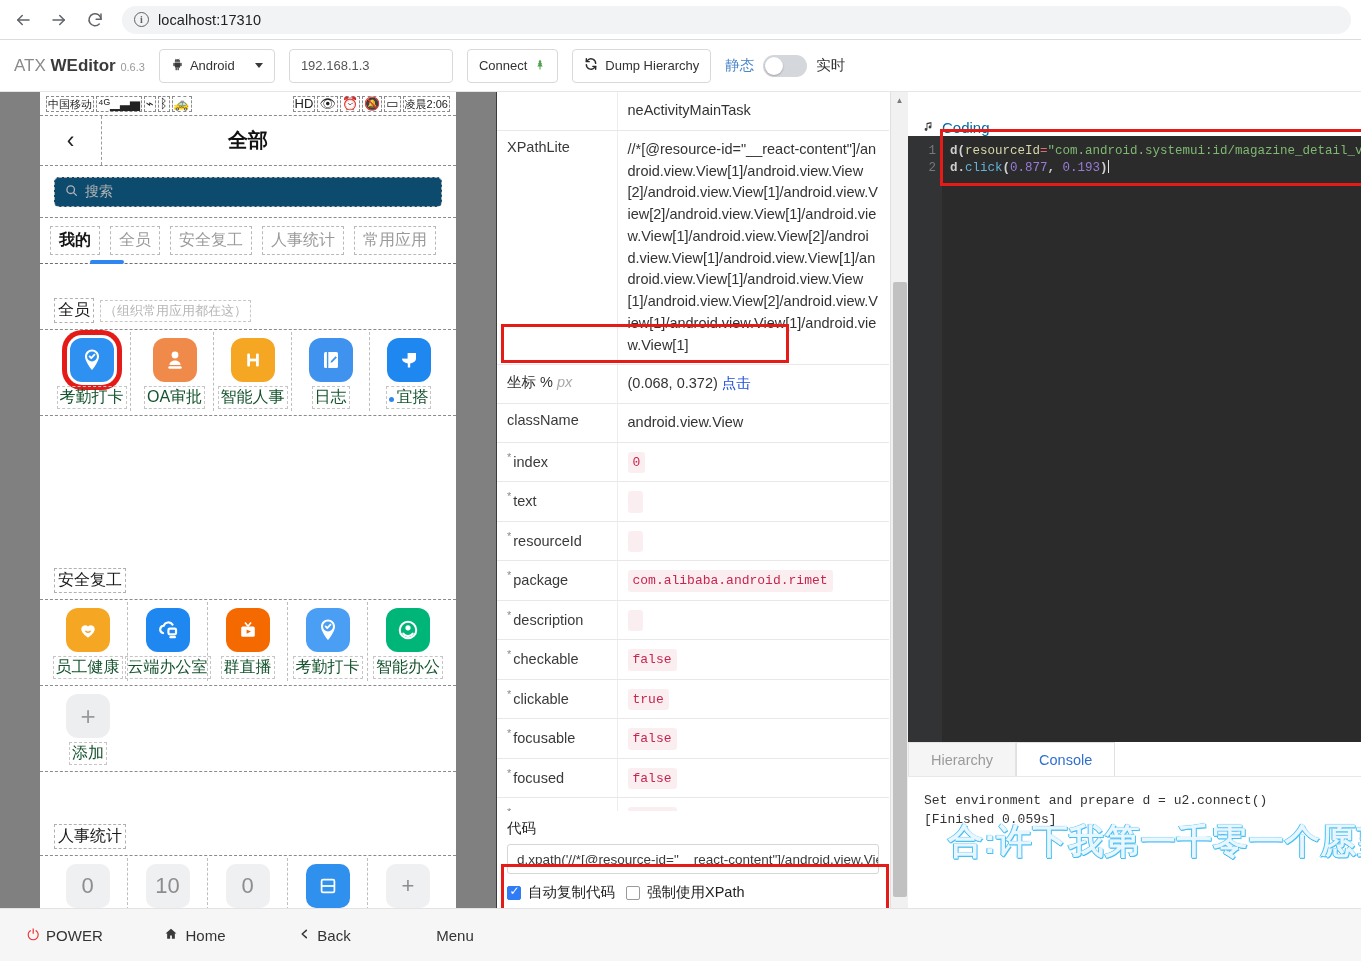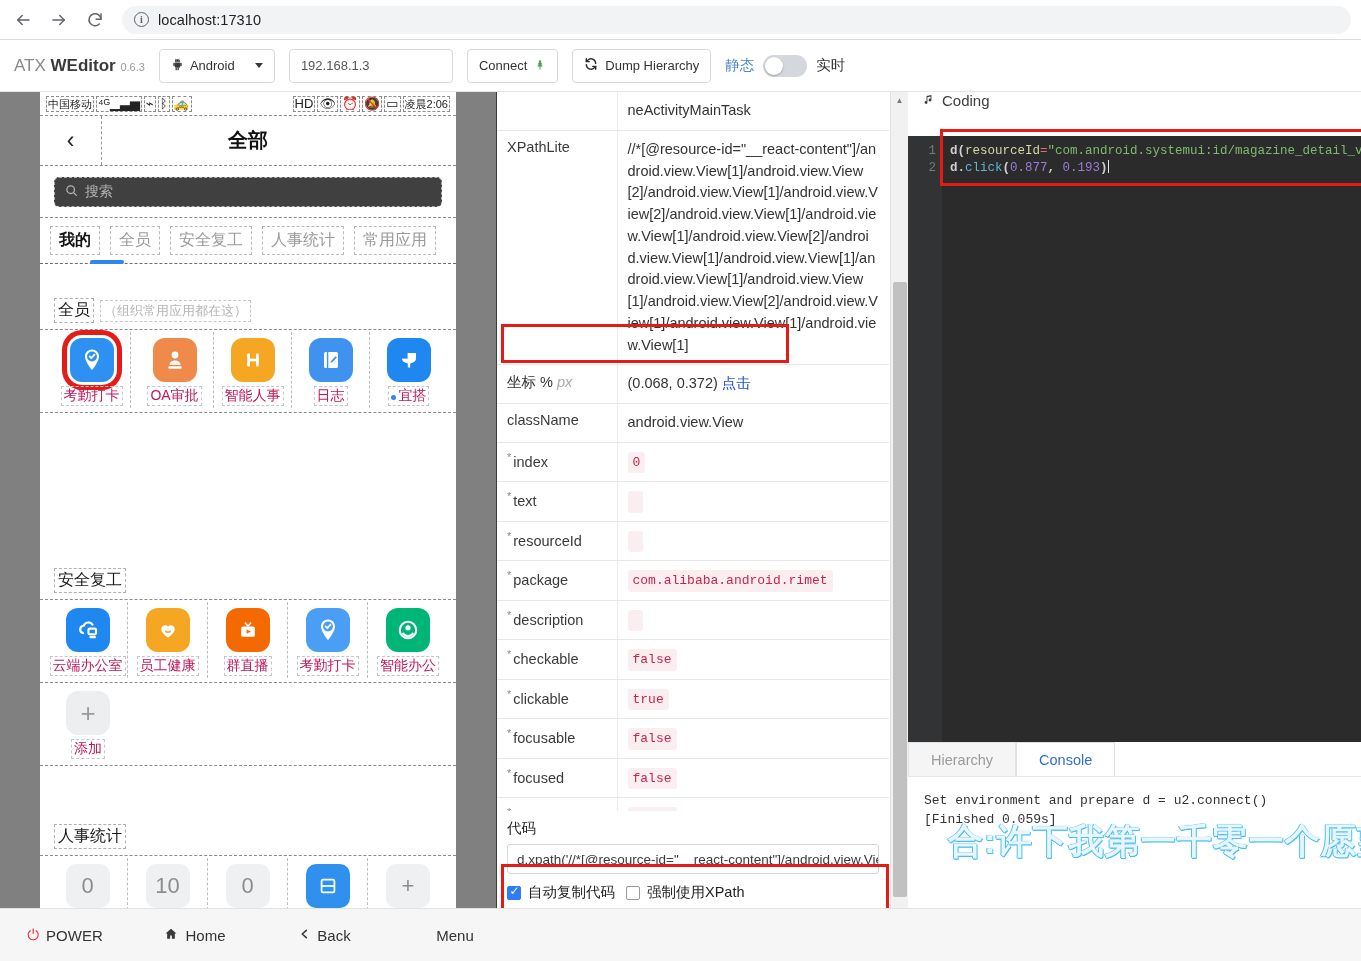--- a/index.html
+++ b/index.html
@@ -90,21 +90,21 @@
   }
   .back-chev { width: 62px; text-align: center; font-size: 23px; color: #222; border-right: 1px dashed #9a9a9a; height: 100%; display: flex; align-items: center; justify-content: center; }
   .title-txt { flex: 1; text-align: center; font-size: 20px; font-weight: bold; color: #111; }
 
   .searchwrap {
     position: absolute; left: 0; top: 74px; width: 416px; height: 52px;
     display: flex; align-items: center; padding: 0 14px;
     border-bottom: 1px dashed #8b8b8b;
   }
   .searchbox {
-    width: 100%; height: 30px; background: #404040; border-radius: 5px;
+    width: 100%; height: 30px; background: #0c4a6e; border-radius: 5px;
     display: flex; align-items: center; gap: 7px; padding: 0 10px;
     border: 1px dashed #b0b0b0;
   }
   .searchbox .ph { font-size: 14px; color: #b2b2b2; }
 
   .tabs-row {
     position: absolute; left: 0; top: 126px; width: 416px; height: 46px;
     display: flex; align-items: center; border-bottom: 1px dashed #6e6e6e;
   }
   .tabitem { padding: 3px 8px; font-size: 16px; color: #9a9a9a; border: 1px dashed #b9b9b9; margin-left: 10px; }
@@ -112,21 +112,21 @@
   .tab-underline { position: absolute; left: 50px; top: 168px; width: 34px; height: 4px; background: #2f86f0; border-radius: 2px; }
 
   .sec { position: absolute; left: 0; width: 416px; }
   .sec-head { display: flex; align-items: baseline; gap: 6px; padding: 10px 14px 6px 14px; }
   .sec-title { font-size: 16px; color: #181818; border: 1px dashed #b0b0b0; padding: 1px 3px; }
   .sec-sub { font-size: 13px; color: #b6b6b6; border: 1px dashed #c8c8c8; padding: 1px 3px; }
   .apps-row { display: flex; padding: 2px 8px 4px 8px; border-top: 1px dashed #8b8b8b; border-bottom: 1px dashed #8b8b8b; }
   .app { width: 80px; display: flex; flex-direction: column; align-items: center; gap: 4px; padding: 6px 0 2px; border-right: 1px dashed #bdbdbd; }
   .app:last-child { border-right: none; }
   .app-ico { width: 44px; height: 44px; border-radius: 12px; display: flex; align-items: center; justify-content: center; color: #fff; }
-  .app-lab { font-size: 14px; color: #be185d; border: 1px dashed #c5c5c5; padding: 0 2px; white-space: nowrap; }
+  .app-lab { font-size: 16px; color: #14532d; border: 1px dashed #c5c5c5; padding: 0 2px; white-space: nowrap; }
   .app.selected .app-ico { box-shadow: 0 0 0 3px #fff, 0 0 0 8px #e41b17; }
   .app.selected { margin: 0 5px; }
   .app-add { background: #eceef0; color: #9b9b9b; font-size: 26px; font-weight: 300; }
   .stat-box { width: 44px; height: 44px; border-radius: 10px; background: #eff0f2; display: flex; align-items: center; justify-content: center; font-size: 22px; color: #8d8d8d; }
   .stat-box.blue { background: #2f90ed; color: #fff; }
   .dot-blue { width: 5px; height: 5px; background: #2f86f0; border-radius: 50%; display: inline-block; margin-right: 2px; }
 
   
   .dev-toolbar {
     position: absolute; left: 0; bottom: 0; width: 1361px; height: 53px;
@@ -178,21 +178,21 @@
   .cbx { width: 14px; height: 14px; border: 1px solid #9a9a9a; border-radius: 2px; background: #fff; display: inline-block; }
   .cbx.on { background: #2f7cf6; border-color: #2f7cf6; position: relative; }
   .cbx.on::after { content: "✓"; position: absolute; left: 1.5px; top: -2.5px; color: #fff; font-size: 12px; }
 
   .vscroll { position: absolute; right: 0; top: 0; width: 18px; height: 869px; background: #f1f1f1; border-left: 1px solid #e0e0e0; }
   .vscroll .arr { height: 17px; display: flex; align-items: center; justify-content: center; font-size: 8px; color: #7a7a7a; }
   .vscroll .thumb { position: absolute; left: 2px; top: 190px; width: 14px; height: 615px; background: #c1c1c1; border-radius: 2px; }
 
   
   .code-col { position: absolute; left: 908px; top: 0; width: 453px; height: 869px; background: #fff; }
-  .coding-head { height: 44px; display: flex; align-items: flex-start; gap: 7px; padding: 0 14px; font-size: 15px; color: #404040; }
+  .coding-head { height: 44px; display: flex; align-items: flex-end; gap: 7px; padding: 0 14px; font-size: 15px; color: #0369a1; }
   .editor { position: absolute; left: 0; top: 44px; width: 453px; height: 606px; background: #2b2b2b; display: flex; }
   .gutter { width: 34px; background: #313335; color: #757a7f; font-family: "Liberation Mono", "DejaVu Sans Mono", monospace; font-size: 12.5px; text-align: right; padding: 7px 6px 0 0; line-height: 17px; }
   .code-area { flex: 1; padding: 7px 0 0 8px; font-family: "Liberation Mono", "DejaVu Sans Mono", monospace; font-size: 12.5px; line-height: 17px; color: #d8d8d8; white-space: pre; overflow: hidden; }
   .c-fn { color: #cfcfcf; font-weight: bold; }
   .c-attr { color: #d6d6aa; }
   .c-op { color: #e06c75; }
   .c-str { color: #7fb971; }
   .c-num { color: #9a79d7; }
   .c-meth { color: #62b1d8; }
   .caret-blink { display: inline-block; width: 1px; height: 13px; background: #e6e6e6; vertical-align: -2px; }
@@ -398,37 +398,37 @@
             </div>
           </div>
         </div>
 
         <div class="sec" style="top:466px;">
           <div class="sec-head">
             <span class="sec-title">安全复工</span>
           </div>
           <div class="apps-row">
             <div class="app">
+              <span class="app-ico" style="background:#f5a623">
+                <svg width="24" height="24" viewBox="0 0 24 24" fill="#fff">
+                    <path d="M12 19.5s-6.8-4.3-6.8-8.6A3.9 3.9 0 0 1 12 8.6a3.9 3.9 0 0 1 6.8 2.3c0 4.3-6.8 8.6-6.8 8.6z"></path>
+                    <path d="M9.8 13.2a2.8 2.8 0 0 0 4.4 0" fill="none" stroke="#f5a623" stroke-width="1.4" stroke-linecap="round"></path>
+                  </svg>
+              </span>
+              <span class="app-lab">员工健康</span>
+            </div>
+            <div class="app">
               <span class="app-ico" style="background:#1e87f0">
                 <svg width="26" height="26" viewBox="0 0 24 24" fill="none" stroke="#fff" stroke-width="2" stroke-linecap="round" stroke-linejoin="round">
                     <path d="M7.4 14.8A3.4 3.4 0 0 1 8 8.1a4.6 4.6 0 0 1 8.2-1"></path>
                     <rect x="12.4" y="10.8" width="7" height="5.2" rx="1.2"></rect>
                     <line x1="14.2" y1="18.6" x2="18.4" y2="18.6"></line>
                   </svg>
               </span>
               <span class="app-lab">云端办公室</span>
-            </div>
-            <div class="app">
-              <span class="app-ico" style="background:#f5a623">
-                <svg width="24" height="24" viewBox="0 0 24 24" fill="#fff">
-                    <path d="M12 19.5s-6.8-4.3-6.8-8.6A3.9 3.9 0 0 1 12 8.6a3.9 3.9 0 0 1 6.8 2.3c0 4.3-6.8 8.6-6.8 8.6z"></path>
-                    <path d="M9.8 13.2a2.8 2.8 0 0 0 4.4 0" fill="none" stroke="#f5a623" stroke-width="1.4" stroke-linecap="round"></path>
-                  </svg>
-              </span>
-              <span class="app-lab">员工健康</span>
             </div>
             <div class="app">
               <span class="app-ico" style="background:#f56a00">
                 <svg width="24" height="24" viewBox="0 0 24 24" fill="#fff">
                     <rect x="5.2" y="8.4" width="13.6" height="10.4" rx="1.6"></rect>
                     <line x1="9" y1="4.6" x2="12" y2="8.2" stroke="#fff" stroke-width="1.6"></line>
                     <line x1="15" y1="4.6" x2="12" y2="8.2" stroke="#fff" stroke-width="1.6"></line>
                     <polygon points="10.6,11.4 15,13.6 10.6,15.8" fill="#f56a00"></polygon>
                   </svg>
               </span>

